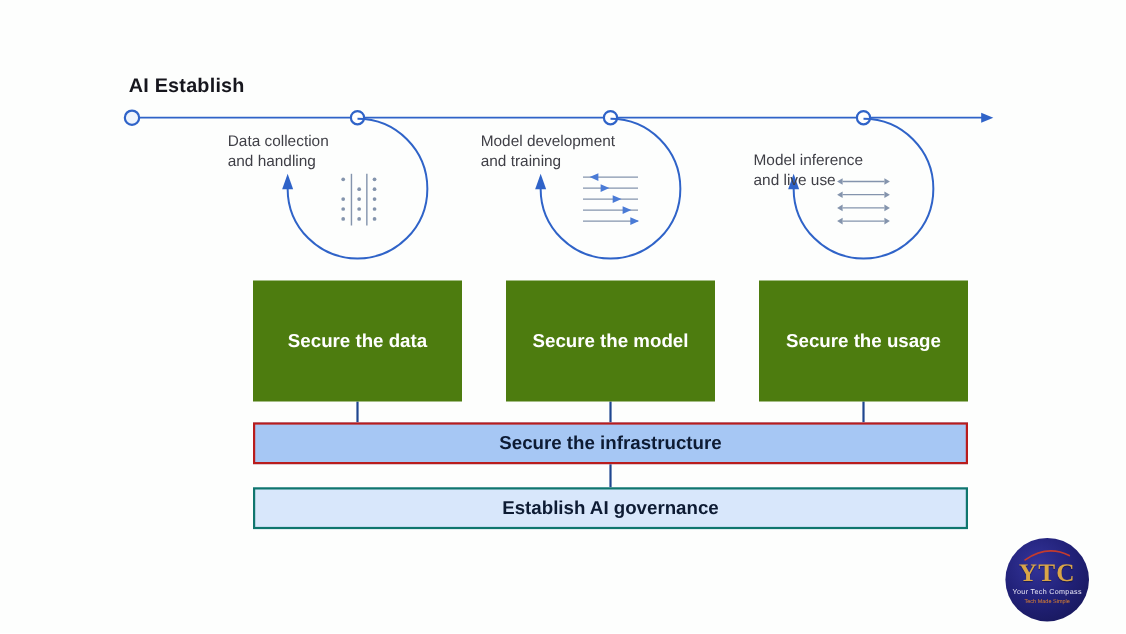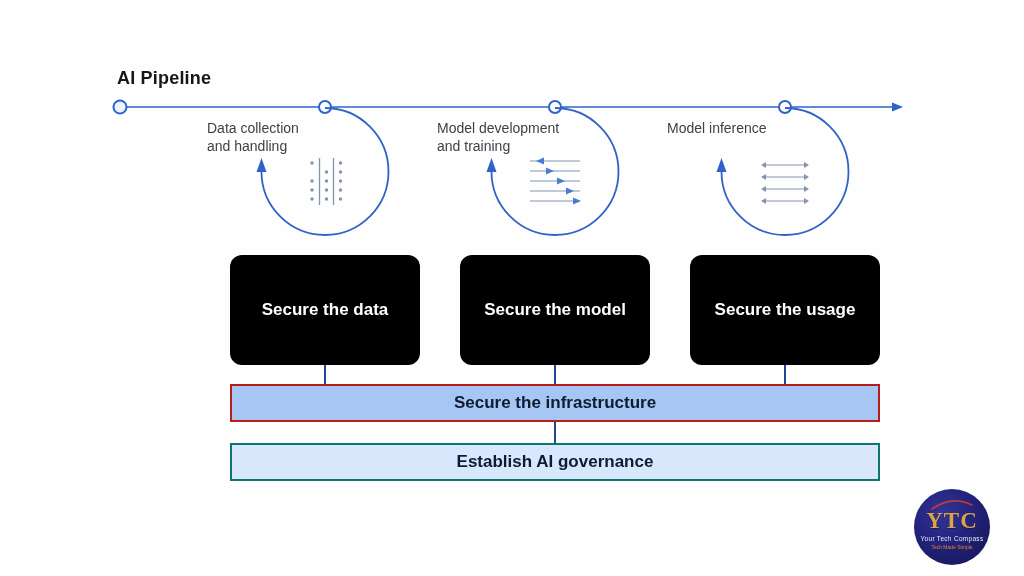--- a/index.html
+++ b/index.html
@@ -29,34 +29,33 @@
     position: absolute;
     top: 119px;
     width: 180px;
     font-size: 14px;
     line-height: 18px;
     color: #3f3f46;
   }
   .stage-label span { display: block; }
   .stage-1 { left: 207px; }
   .stage-2 { left: 437px; }
-  .stage-3 { left: 667px; }
+  .stage-3 { left: 685px; margin-top: 17px; }
   .secure-box {
     position: absolute;
     top: 255px;
     width: 190px;
     height: 110px;
-    background: #000000;
+    background: #4d7c0f;
     color: #ffffff;
     font-size: 17px;
     font-weight: 700;
     display: flex;
     align-items: center;
     justify-content: center;
-    border-radius: 12px;
   }
   .box-1 { left: 230px; }
   .box-2 { left: 460px; }
   .box-3 { left: 690px; }
   .wide-bar {
     position: absolute;
     left: 230px;
     width: 650px;
     height: 38px;
     display: flex;
@@ -195,32 +194,33 @@
     </g>
 
     <g stroke="#1f4690" stroke-width="2">
       <line x1="325" y1="365" x2="325" y2="384"></line>
       <line x1="555" y1="365" x2="555" y2="384"></line>
       <line x1="785" y1="365" x2="785" y2="384"></line>
       <line x1="555" y1="422" x2="555" y2="443"></line>
     </g>
   </svg>
 
-  <div class="page-title">AI Pipeline</div>
+  <div class="page-title">AI Establish</div>
 
   <div class="stage-label stage-1">
     <span>Data collection</span>
     <span>and handling</span>
   </div>
   <div class="stage-label stage-2">
     <span>Model development</span>
     <span>and training</span>
   </div>
   <div class="stage-label stage-3">
     <span>Model inference</span>
+    <span>and live use</span>
   </div>
 
   <div class="secure-box box-1">Secure the data</div>
   <div class="secure-box box-3">Secure the usage</div>
   <div class="secure-box box-2">Secure the model</div>
 
   <div class="wide-bar bar-infrastructure">Secure the infrastructure</div>
   <div class="wide-bar bar-governance">Establish AI governance</div>
 
   <div class="logo">

